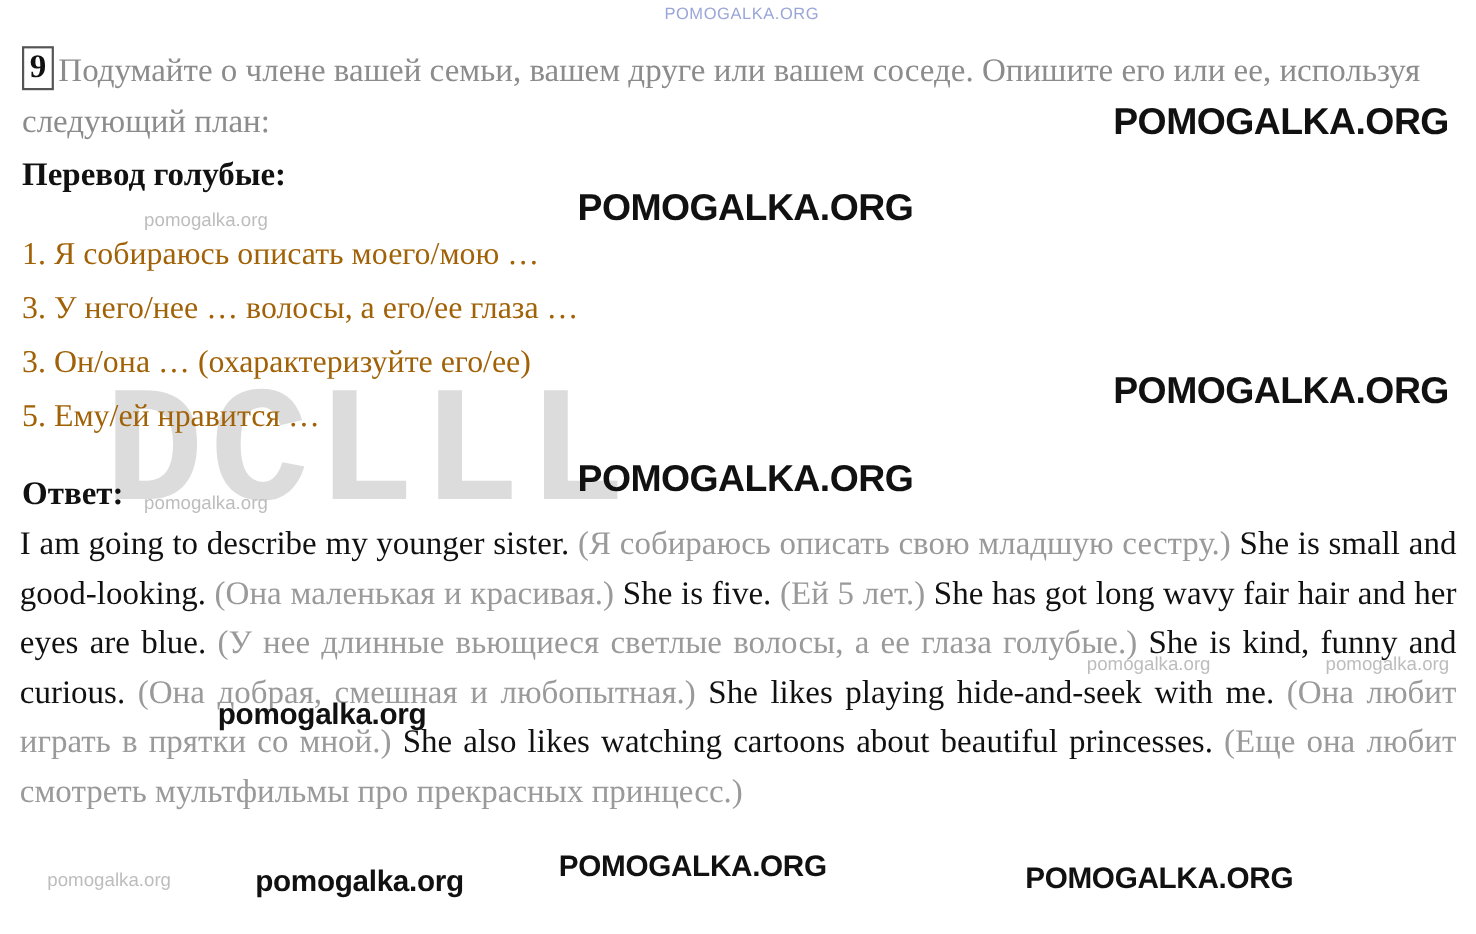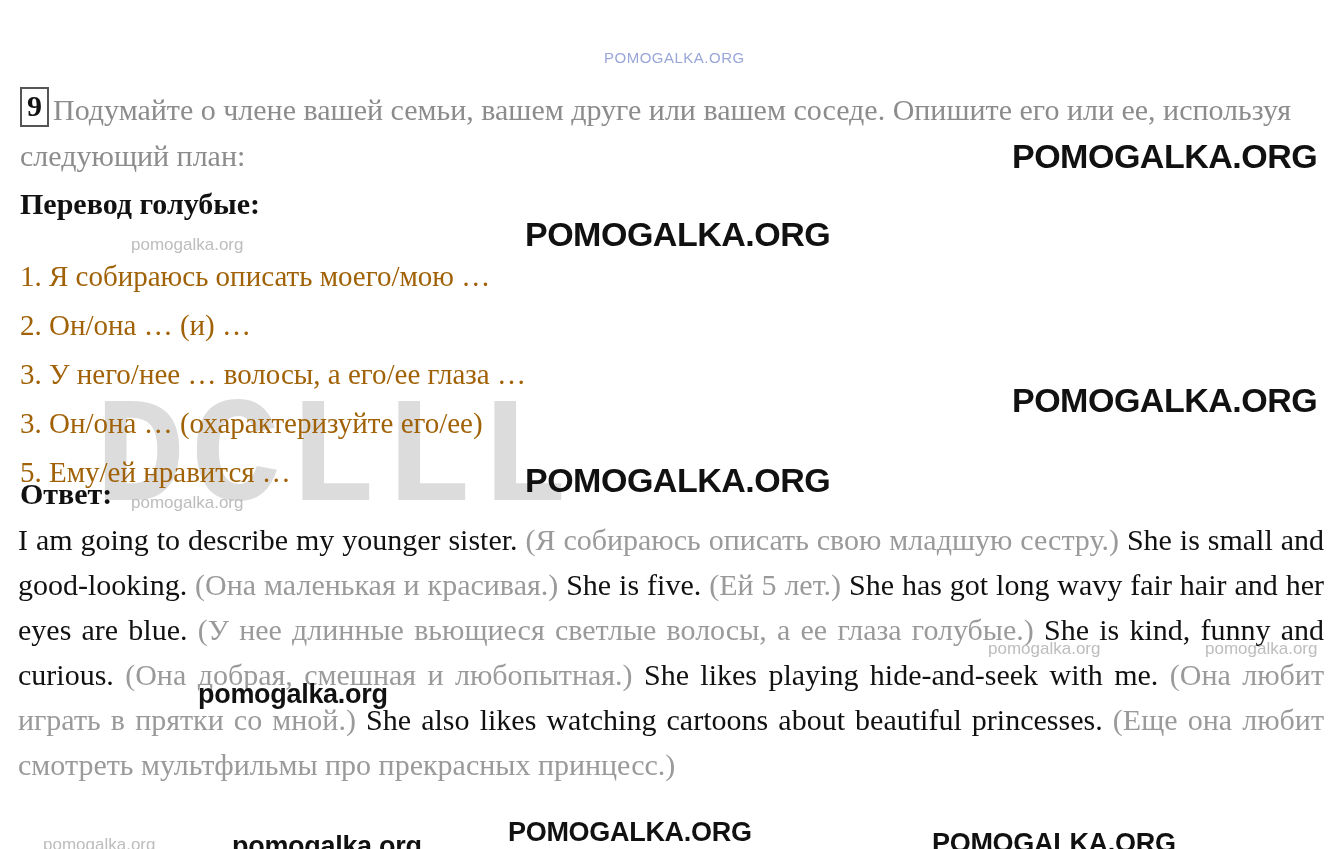--- a/index.html
+++ b/index.html
@@ -13,21 +13,20 @@
     position: relative;
     overflow: hidden;
     font-family: "Liberation Serif", serif;
   }
 
   
   .page {
     position: absolute;
     inset: 0;
     padding: 0;
-    margin-top: 45px;
   }
 
   .task-block {
     position: absolute;
     left: 20px;
     top: 42px;
     width: 1300px;
   }
 
   .task-number {
@@ -131,21 +130,20 @@
   <div class="wm-ghost" style="left:95px; top:330px;">DCLLL</div>
 
   <div class="task-block">
     <span class="task-number">9</span><span class="task-text">Подумайте о члене вашей семьи, вашем друге или вашем соседе. Опишите его или ее, используя следующий план:</span>
   </div>
 
   <div class="section-head" style="top:142px;">Перевод голубые:</div>
 
   <div class="plan-list" style="top:207px;">
     <div class="plan-line">1. Я собираюсь описать моего/мою …</div>
-    <div class="plan-line">2. Он/она … (и) …</div>
     <div class="plan-line">3. У него/нее … волосы, а его/ее глаза …</div>
     <div class="plan-line">3. Он/она … (охарактеризуйте его/ее)</div>
     <div class="plan-line">5. Ему/ей нравится …</div>
   </div>
 
   <div class="section-head" style="top:432px;">Ответ:</div>
 
   <div class="answer-body" id="answer-body"><span>I am going to describe my younger sister. </span><span class="ru">(Я собираюсь описать свою младшую сестру.) </span><span>She is small and good-looking. </span><span class="ru">(Она маленькая и красивая.) </span><span>She is five. </span><span class="ru">(Ей 5 лет.) </span><span>She has got long wavy fair hair and her eyes are blue. </span><span class="ru">(У нее длинные вьющиеся светлые волосы, а ее глаза голубые.) </span><span>She is kind, funny and curious. </span><span class="ru">(Она добрая, смешная и любопытная.) </span><span>She likes playing hide-and-seek with me. </span><span class="ru">(Она любит играть в прятки со мной.) </span><span>She also likes watching cartoons about beautiful princesses. </span><span class="ru">(Еще она любит смотреть мультфильмы про прекрасных принцесс.)</span></div>
 
   <div id="wm-layer">

